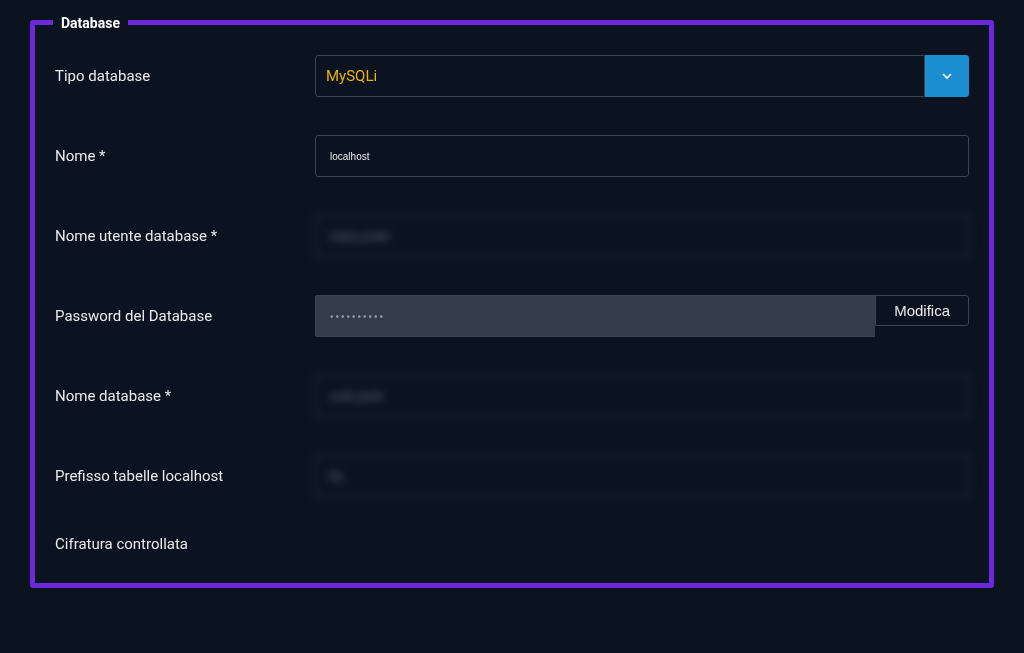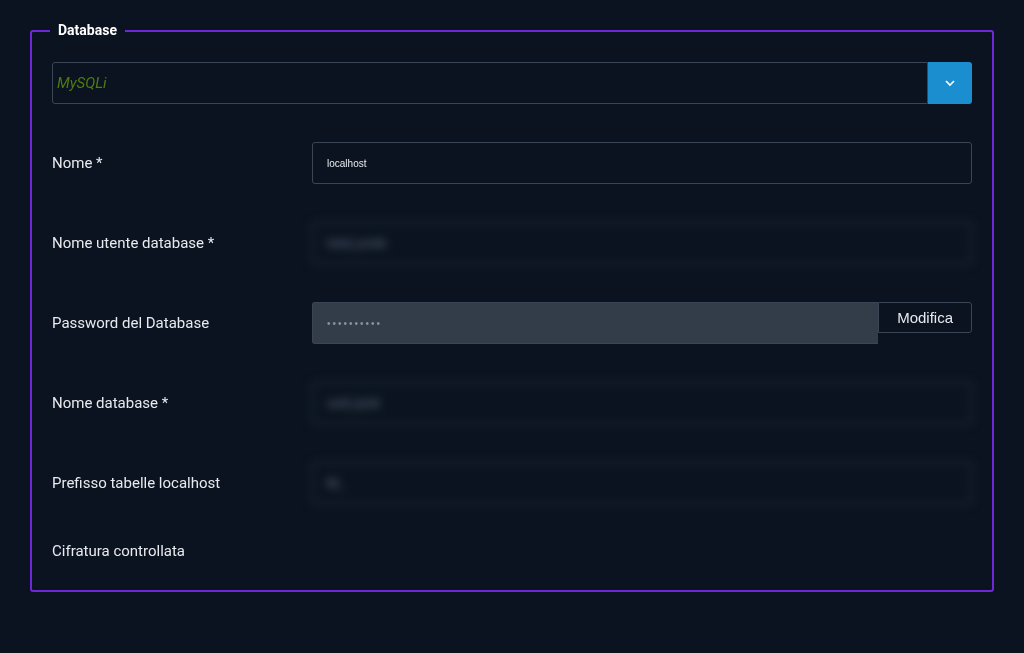--- a/index.html
+++ b/index.html
@@ -9,25 +9,24 @@
     }
     body {
       background-color: #0b1320;
       font-family: -apple-system, BlinkMacSystemFont, "Segoe UI", Roboto, Arial, sans-serif;
       color: #e8eaed;
       padding: 20px 30px;
       width: 1024px;
       height: 653px;
     }
     .fieldset-wrapper {
-      border: 2px solid #6d28d9;
+      border: 5px solid #6d28d9;
       border-radius: 3px;
       padding: 30px 20px 20px 20px;
       position: relative;
-      margin-top: 10px;
     }
     .fieldset-legend {
       position: absolute;
       top: -10px;
       left: 18px;
       background-color: #0b1320;
       padding: 0 8px;
       font-weight: bold;
       font-size: 14px;
       color: #ffffff;
@@ -69,28 +68,27 @@
     .select-wrapper {
       flex: 1;
       display: flex;
       position: relative;
     }
     .select-display {
       flex: 1;
       background-color: #0b1320;
       border: 1px solid #3a4556;
       border-radius: 3px 0 0 3px;
-      padding: 10px 4px;
+      padding: 10px 10px;
       font-size: 15px;
-      color: #4d7c0f;
+      color: #eab308;
       height: 42px;
       display: flex;
       align-items: center;
       cursor: pointer;
-      font-style: italic;
     }
     .select-chevron {
       width: 44px;
       height: 42px;
       background-color: #1b8ecf;
       border-radius: 0 3px 3px 0;
       display: flex;
       align-items: center;
       justify-content: center;
       cursor: pointer;
@@ -126,20 +124,21 @@
       user-select: none;
     }
   </style>
 </head>
 <body>
 
 <div class="fieldset-wrapper">
   <div class="fieldset-legend">Database</div>
 
   <div class="form-row">
+    <div class="form-label">Tipo database</div>
     <div class="form-control-wrap">
       <div class="select-wrapper">
         <div class="select-display">MySQLi</div>
         <div class="select-chevron">
           <svg viewBox="0 0 24 24">
               <polyline points="6 9 12 15 18 9"></polyline>
             </svg>
         </div>
       </div>
     </div>

